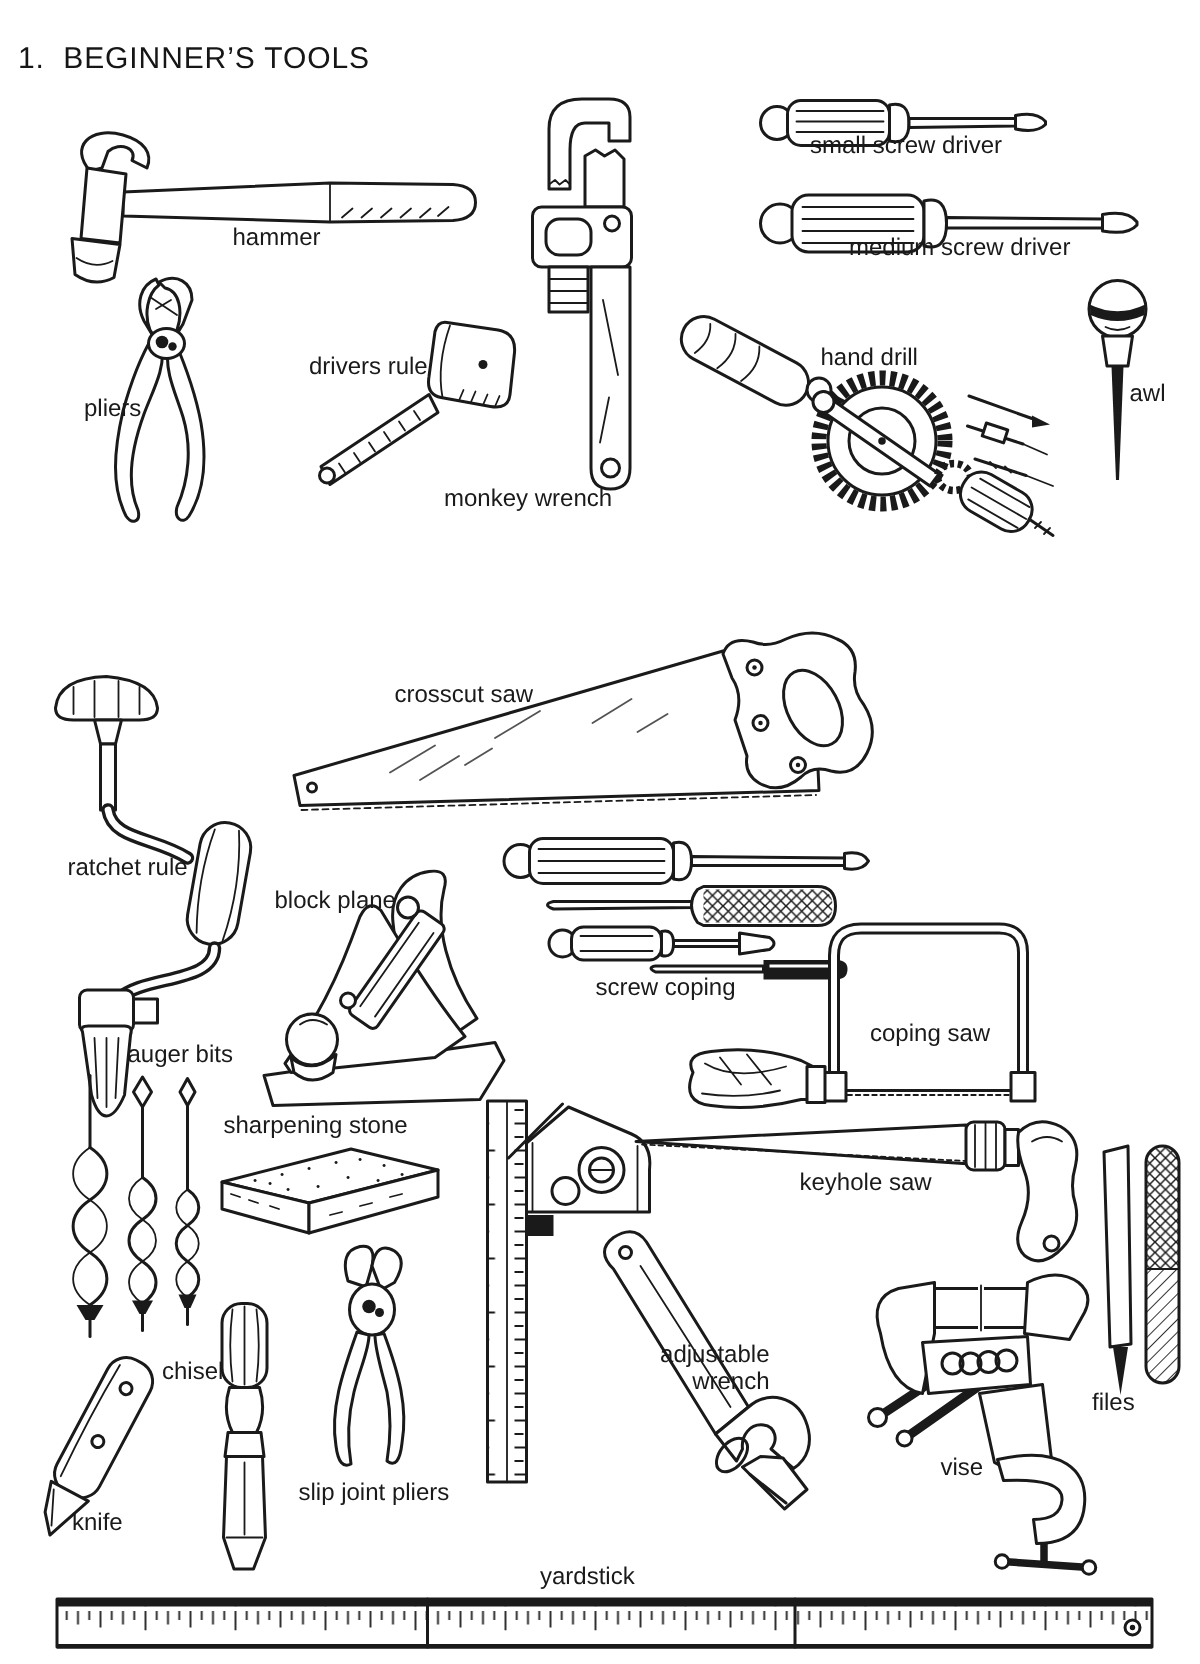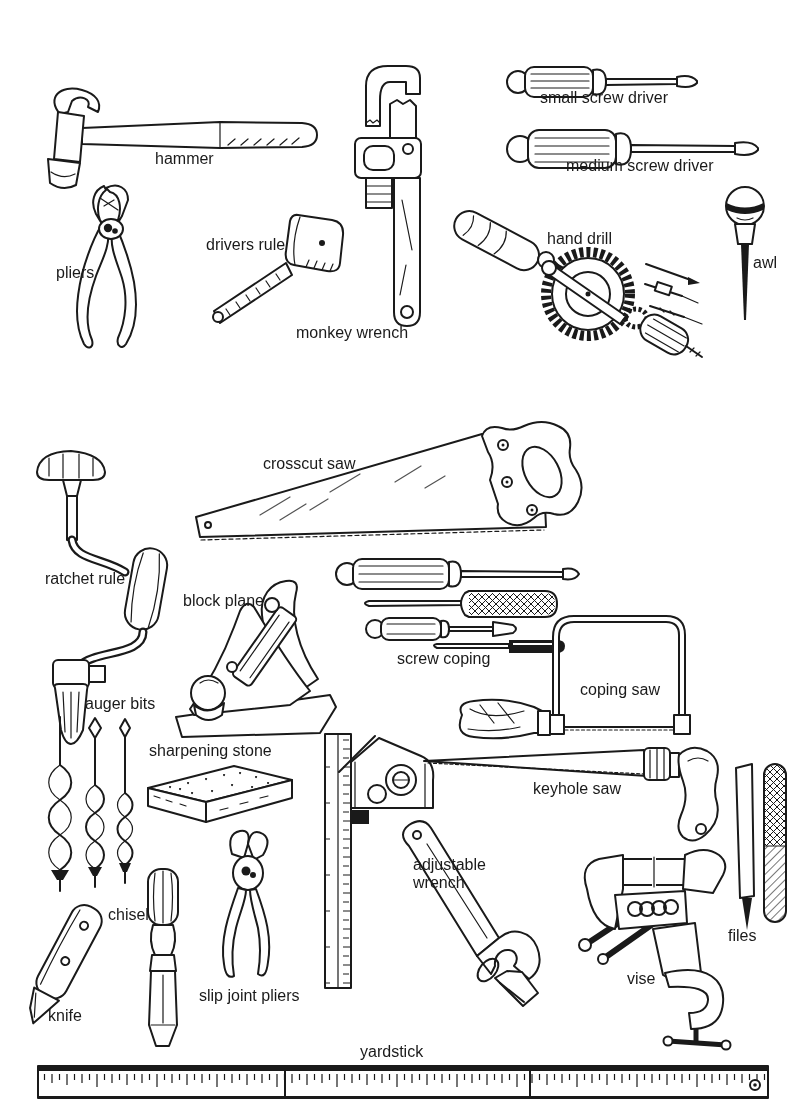--- a/index.html
+++ b/index.html
@@ -1,20 +1,20 @@
 <!DOCTYPE html>
 <html><head>
 <meta charset="utf-8">
 <style>
   html,body{margin:0;padding:0;background:#fff;}
   .page{position:relative;width:800px;height:1109px;background:#ffffff;overflow:hidden;
         font-family:"Liberation Sans",sans-serif;color:#1a1a1a;}
   .hd{position:absolute;font-size:20px;letter-spacing:.6px;color:#161616;white-space:pre;}
   .lbl{position:absolute;font-size:16px;color:#1a1a1a;white-space:pre-line;line-height:1.15;}
-  .lbl.center{text-align:left;}
+  .lbl.center{text-align:right;margin-top:39px;}
   svg.art{position:absolute;overflow:visible;}
   .ln{stroke:#1a1a1a;stroke-width:2;stroke-linejoin:round;stroke-linecap:round;fill:none;}
   .fw{fill:#ffffff;}
   .fi{fill:#1a1a1a;stroke:none;}
   .thin{stroke-width:1.2;}
 </style>
 </head>
 <body>
 
 <div class="page">
@@ -29,20 +29,21 @@
       </pattern>
       <pattern id="hticks" width="26" height="36" patternUnits="userSpaceOnUse">
         <path d="M2,3 H15 M2,12 H8 M2,21 H11 M2,30 H8" stroke="#1a1a1a" stroke-width="1.2"></path>
       </pattern>
       <pattern id="yticks" width="60" height="16" patternUnits="userSpaceOnUse">
         <path d="M2,0 V13 M9.5,0 V6 M17,0 V9 M24.5,0 V6 M32,0 V11 M39.5,0 V6 M47,0 V9 M54.5,0 V6" stroke="#1a1a1a" stroke-width="1.2"></path>
       </pattern>
     </defs>
   </svg>
 
+  <div class="hd" style="left:12px;top:28px">1.  BEGINNER’S TOOLS</div>
 
   <svg class="art" style="left:20px;top:88px" width="300" height="115" viewBox="0 0 300 115">
     <path class="ln fw" d="M62,40 L200,34 L282,35 Q297,36 297,47 Q297,58 282,59 L200,60 L62,56 Z"></path>
     <line class="ln thin" x1="200" y1="35" x2="200" y2="59"></line>
     <path class="ln thin" d="M208,57 l7,-6 M221,57 l7,-6 M234,57 l7,-6 M247,57 l7,-6 M260,57 l7,-6 M272,56 l7,-6"></path>
     <path class="ln fw" d="M40,26 C26,10 40,-4 62,2 C76,6 82,14 78,24 L68,19 C72,11 60,6 52,13 L48,24 Z"></path>
     <path class="ln fw" d="M38,24 L64,28 L60,74 L34,71 Z"></path>
     <path class="ln fw" d="M28,71 L60,75 L56,97 Q43,104 30,95 Z"></path>
     <path class="ln thin" d="M31,84 Q43,92 55,86"></path>
   </svg>

